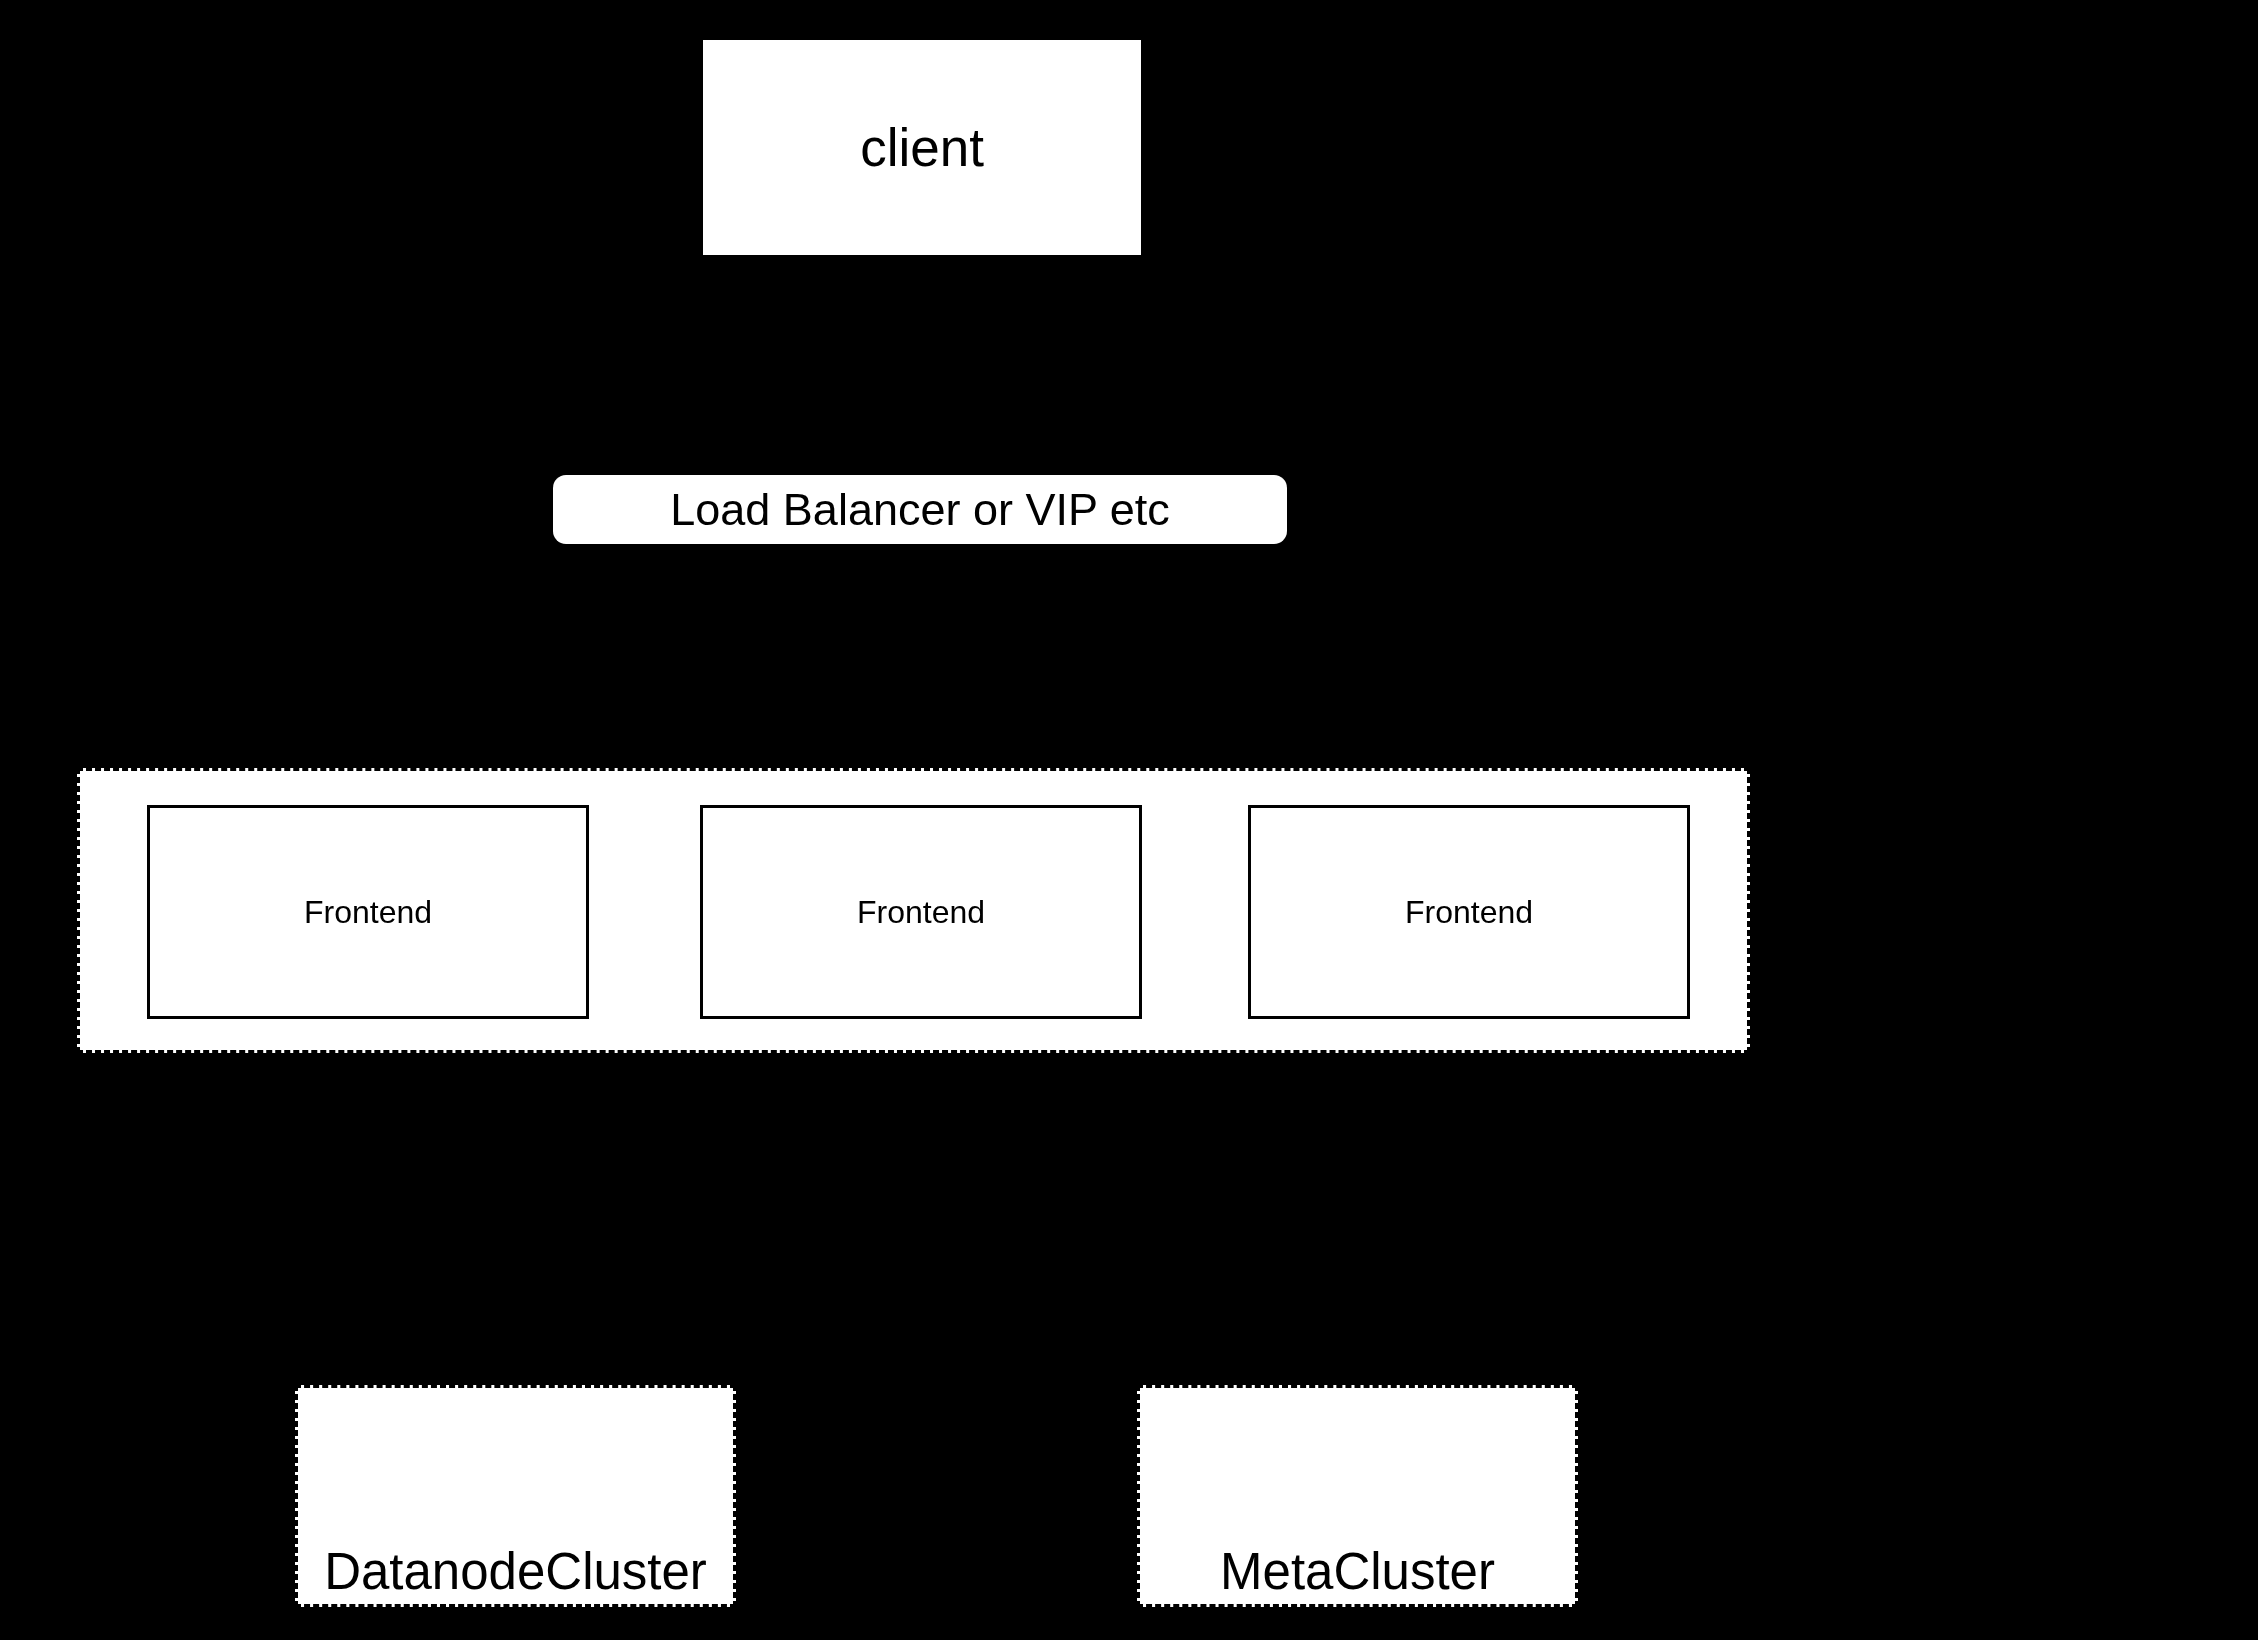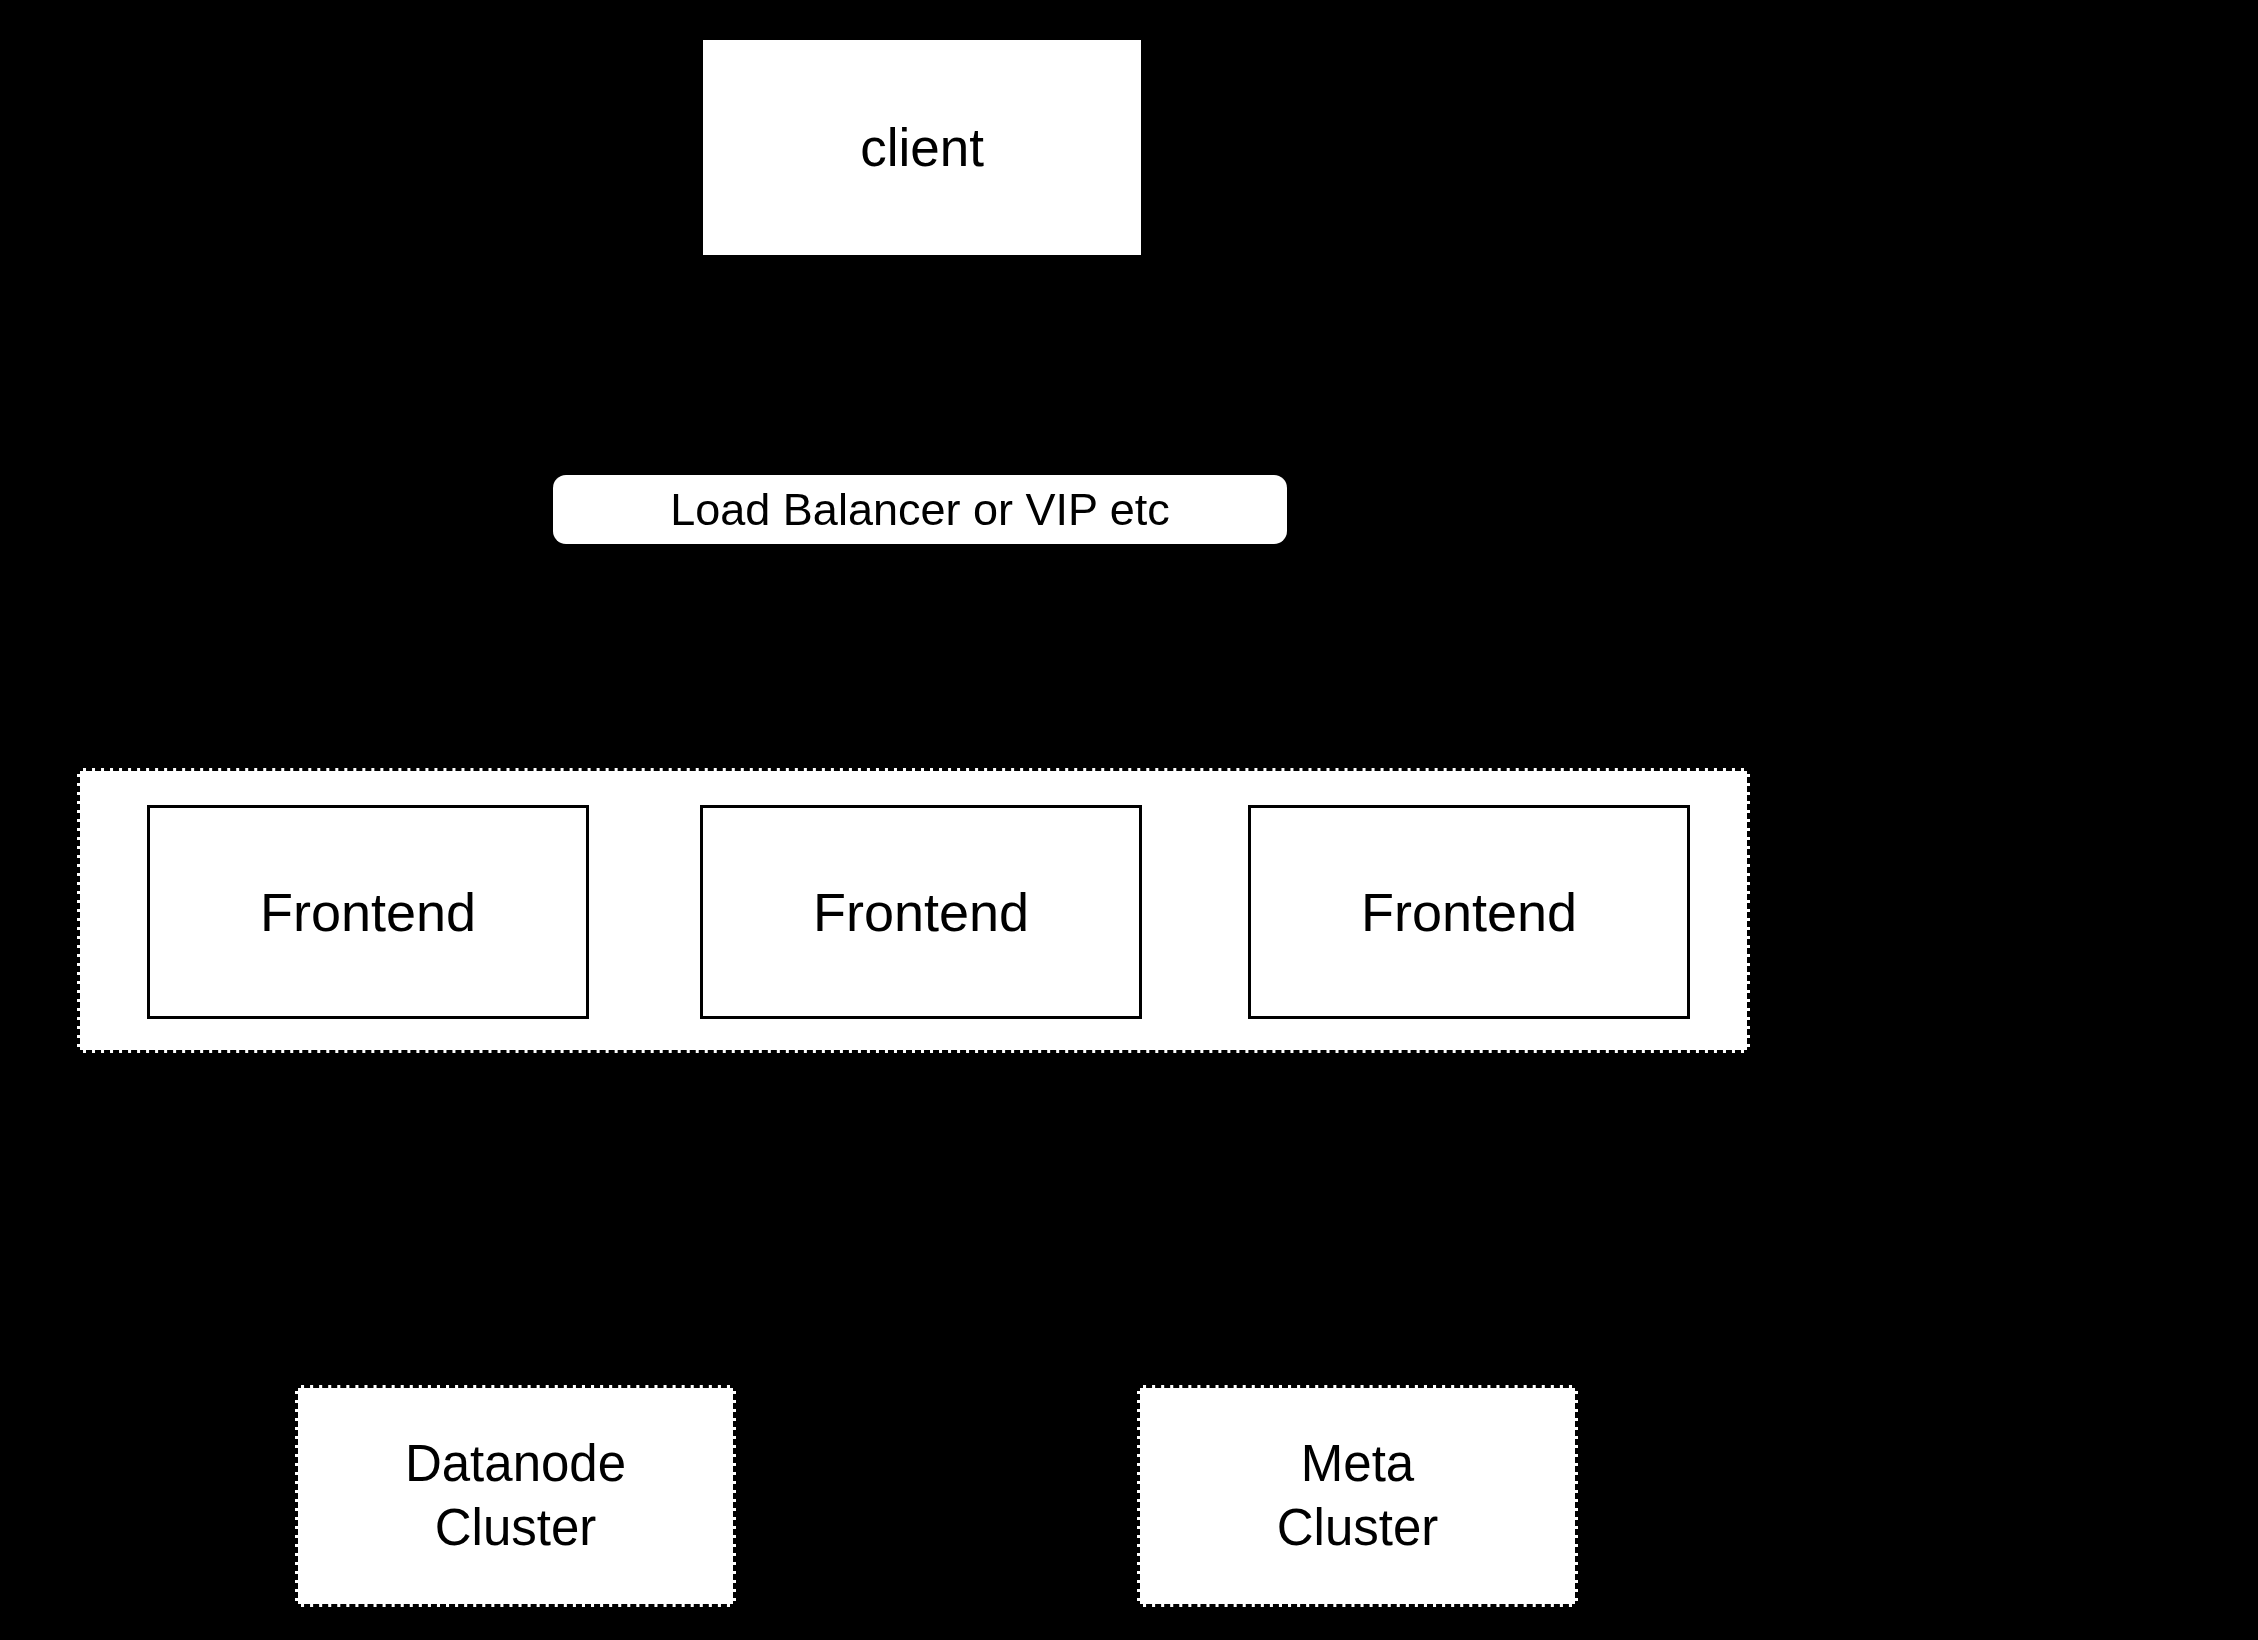--- a/index.html
+++ b/index.html
@@ -49,34 +49,35 @@
     width: 1673px; height: 285px;
     background: #ffffff;
     border: 3.6px dashed #000000;
     box-sizing: border-box;
     z-index: 1;
   }
   .frontend-node {
     top: 805px;
     width: 442px; height: 214px;
     border: 3.6px solid #000000;
-    font-size: 54px;
+    font-size: 32px;
     z-index: 3;
   }
   .frontend-1 { left: 147px; }
   .frontend-2 { left: 700px; }
   .frontend-3 { left: 1248px; }
   .cluster-node {
     top: 1385px;
     width: 441px; height: 222px;
     border: 3.6px dashed #000000;
     font-size: 51px;
     line-height: 1.25;
     z-index: 2;
-    flex-direction: column;
+    flex-direction: row;
+    align-items: flex-end;
   }
   .datanode-cluster { left: 295px; }
   .meta-cluster { left: 1137px; }
   .cluster-line {
     display: block;
   }
 </style>
 </head>
 <body>
 

